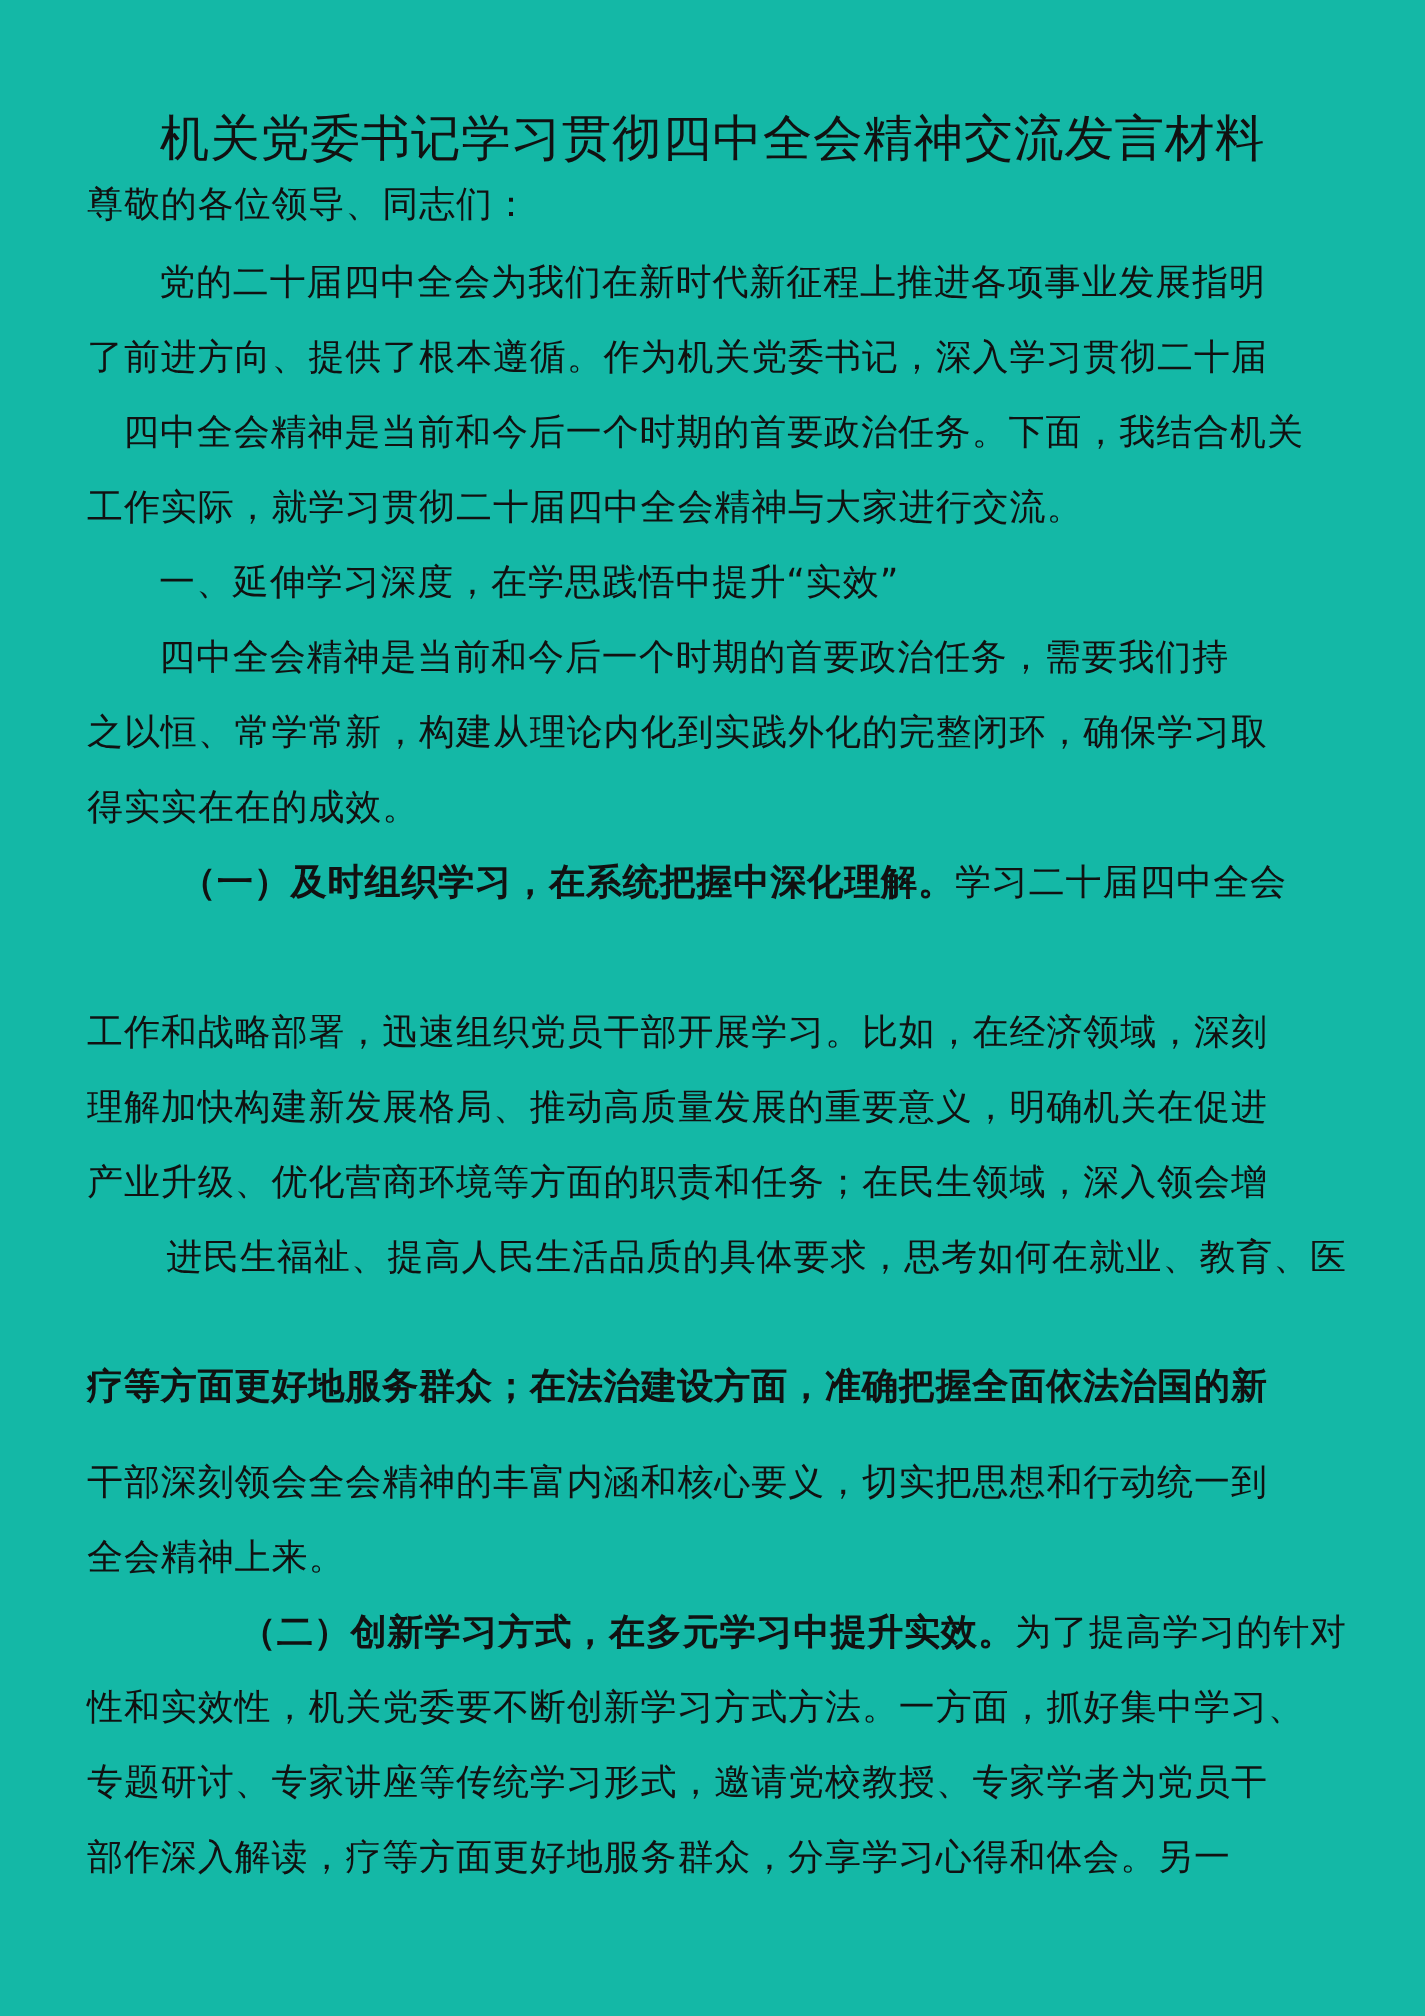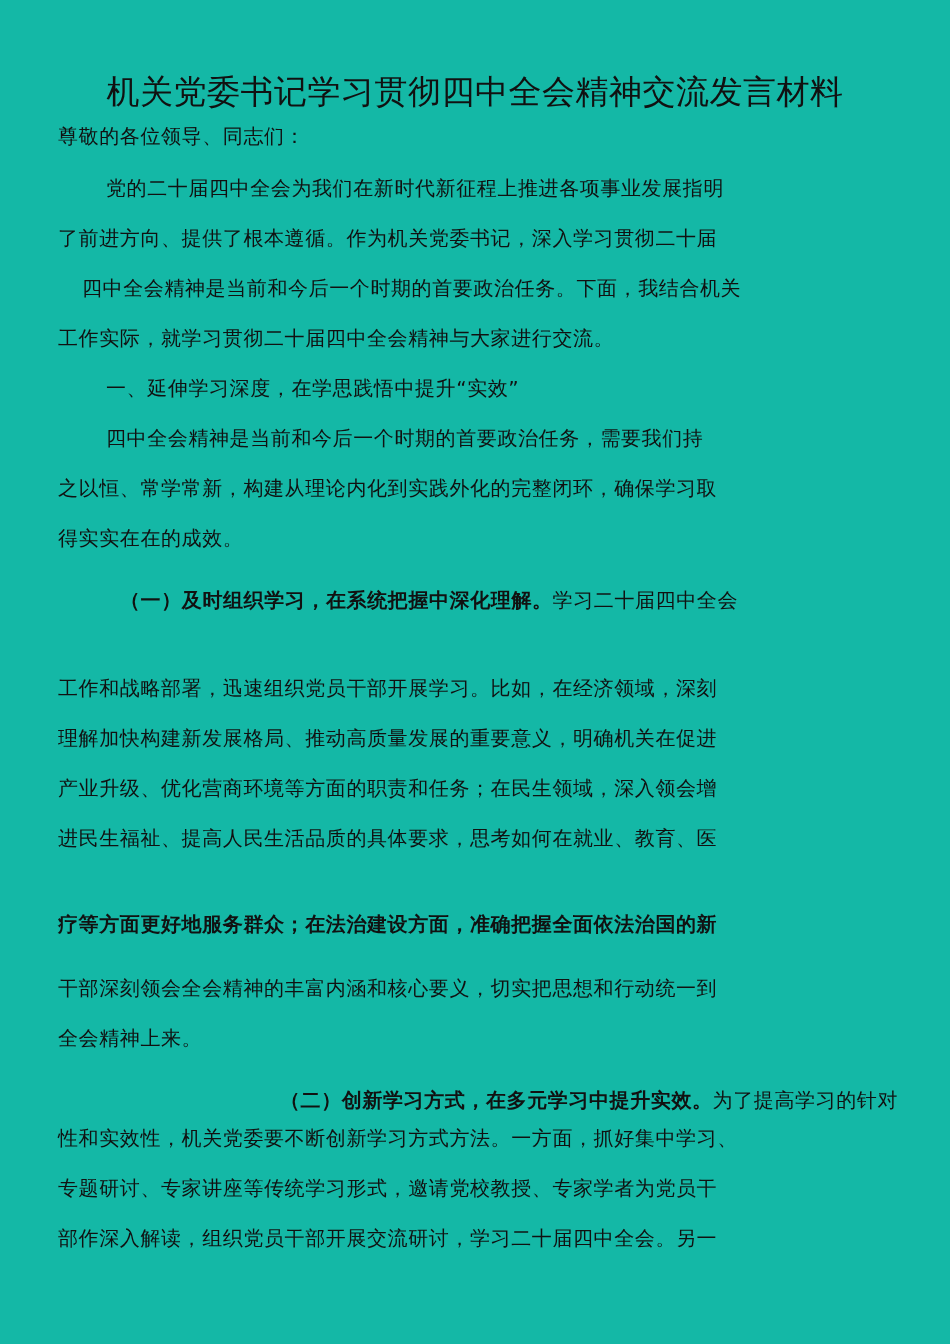--- a/index.html
+++ b/index.html
@@ -1,24 +1,24 @@
 <!DOCTYPE html>
 <html><head>
 <meta charset="utf-8">
 <style>
   html, body { margin: 0; padding: 0; background: #ffffff; }
   body { width: 950px; height: 1344px; overflow: hidden; position: relative;
          font-family: "DejaVu Sans", "Liberation Sans", sans-serif; color: #111111; }
   .page { position: absolute; left: 0; top: 0; width: 950px; height: 1344px; background: #14b8a6; padding-left: 36px; }
   .title { position: absolute; left: 0; top: 66px; width: 950px; text-align: center;
            font-size: 33px; line-height: 52px; letter-spacing: 0.5px; white-space: nowrap; color: #111; }
-  .line { position: absolute; left: 58px; width: 840px; font-size: 20px; line-height: 40px;
+  .line { position: absolute; left: 58px; width: 840px; font-size: 24px; line-height: 40px;
           white-space: nowrap; letter-spacing: 0.6px; color: #111; }
   .line.indent { left: 106px; width: 792px; }
-  .line.indent2 { left: 120px; width: 778px; margin-top: 12px; }
+  .line.indent2 { left: 120px; width: 778px; }
   .bold { font-weight: bold; }
 </style>
 </head>
 <body>
 
 <div class="page">
 
   <div class="title">机关党委书记学习贯彻四中全会精神交流发言材料</div>
 
   <div class="line" style="top:116px;">尊敬的各位领导、同志们：</div>
@@ -33,25 +33,25 @@
   <div class="line indent" style="top:418px;">四中全会精神是当前和今后一个时期的首要政治任务，需要我们持</div>
   <div class="line" style="top:468px;">之以恒、常学常新，构建从理论内化到实践外化的完整闭环，确保学习取</div>
   <div class="line" style="top:518px;">得实实在在的成效。</div>
 
   <div class="line indent2" style="top:568px;">
     <span class="bold">（一）及时组织学习，在系统把握中深化理解。</span><span>学习二十届四中全会</span>
   </div>
   <div class="line" style="top:668px;">工作和战略部署，迅速组织党员干部开展学习。比如，在经济领域，深刻</div>
   <div class="line" style="top:718px;">理解加快构建新发展格局、推动高质量发展的重要意义，明确机关在促进</div>
   <div class="line" style="top:768px;">产业升级、优化营商环境等方面的职责和任务；在民生领域，深入领会增</div>
-  <div class="line" style="top:818px;">进民生福祉、提高人民生活品质的具体要求，思考如何在就业、教育、医</div>
+  <div class="line" style="top:818px;text-align:right;">进民生福祉、提高人民生活品质的具体要求，思考如何在就业、教育、医</div>
   <div class="line" style="top:904px;font-weight:bold;">疗等方面更好地服务群众；在法治建设方面，准确把握全面依法治国的新</div>
   <div class="line" style="top:968px;">干部深刻领会全会精神的丰富内涵和核心要义，切实把思想和行动统一到</div>
   <div class="line" style="top:1018px;">全会精神上来。</div>
 
   <div class="line indent2" style="top:1068px;text-align:right;">
     <span class="bold">（二）创新学习方式，在多元学习中提升实效。</span><span>为了提高学习的针对</span>
   </div>
   <div class="line" style="top:1118px;">性和实效性，机关党委要不断创新学习方式方法。一方面，抓好集中学习、</div>
   <div class="line" style="top:1168px;">专题研讨、专家讲座等传统学习形式，邀请党校教授、专家学者为党员干</div>
-  <div class="line" style="top:1218px;">部作深入解读，组织党员干部开展交流研讨，学习二十届四中全会。另一</div>
+  <div class="line" style="top:1218px;">部作深入解读，疗等方面更好地服务群众，分享学习心得和体会。另一</div>
 
 </div>
 
 </body></html>

